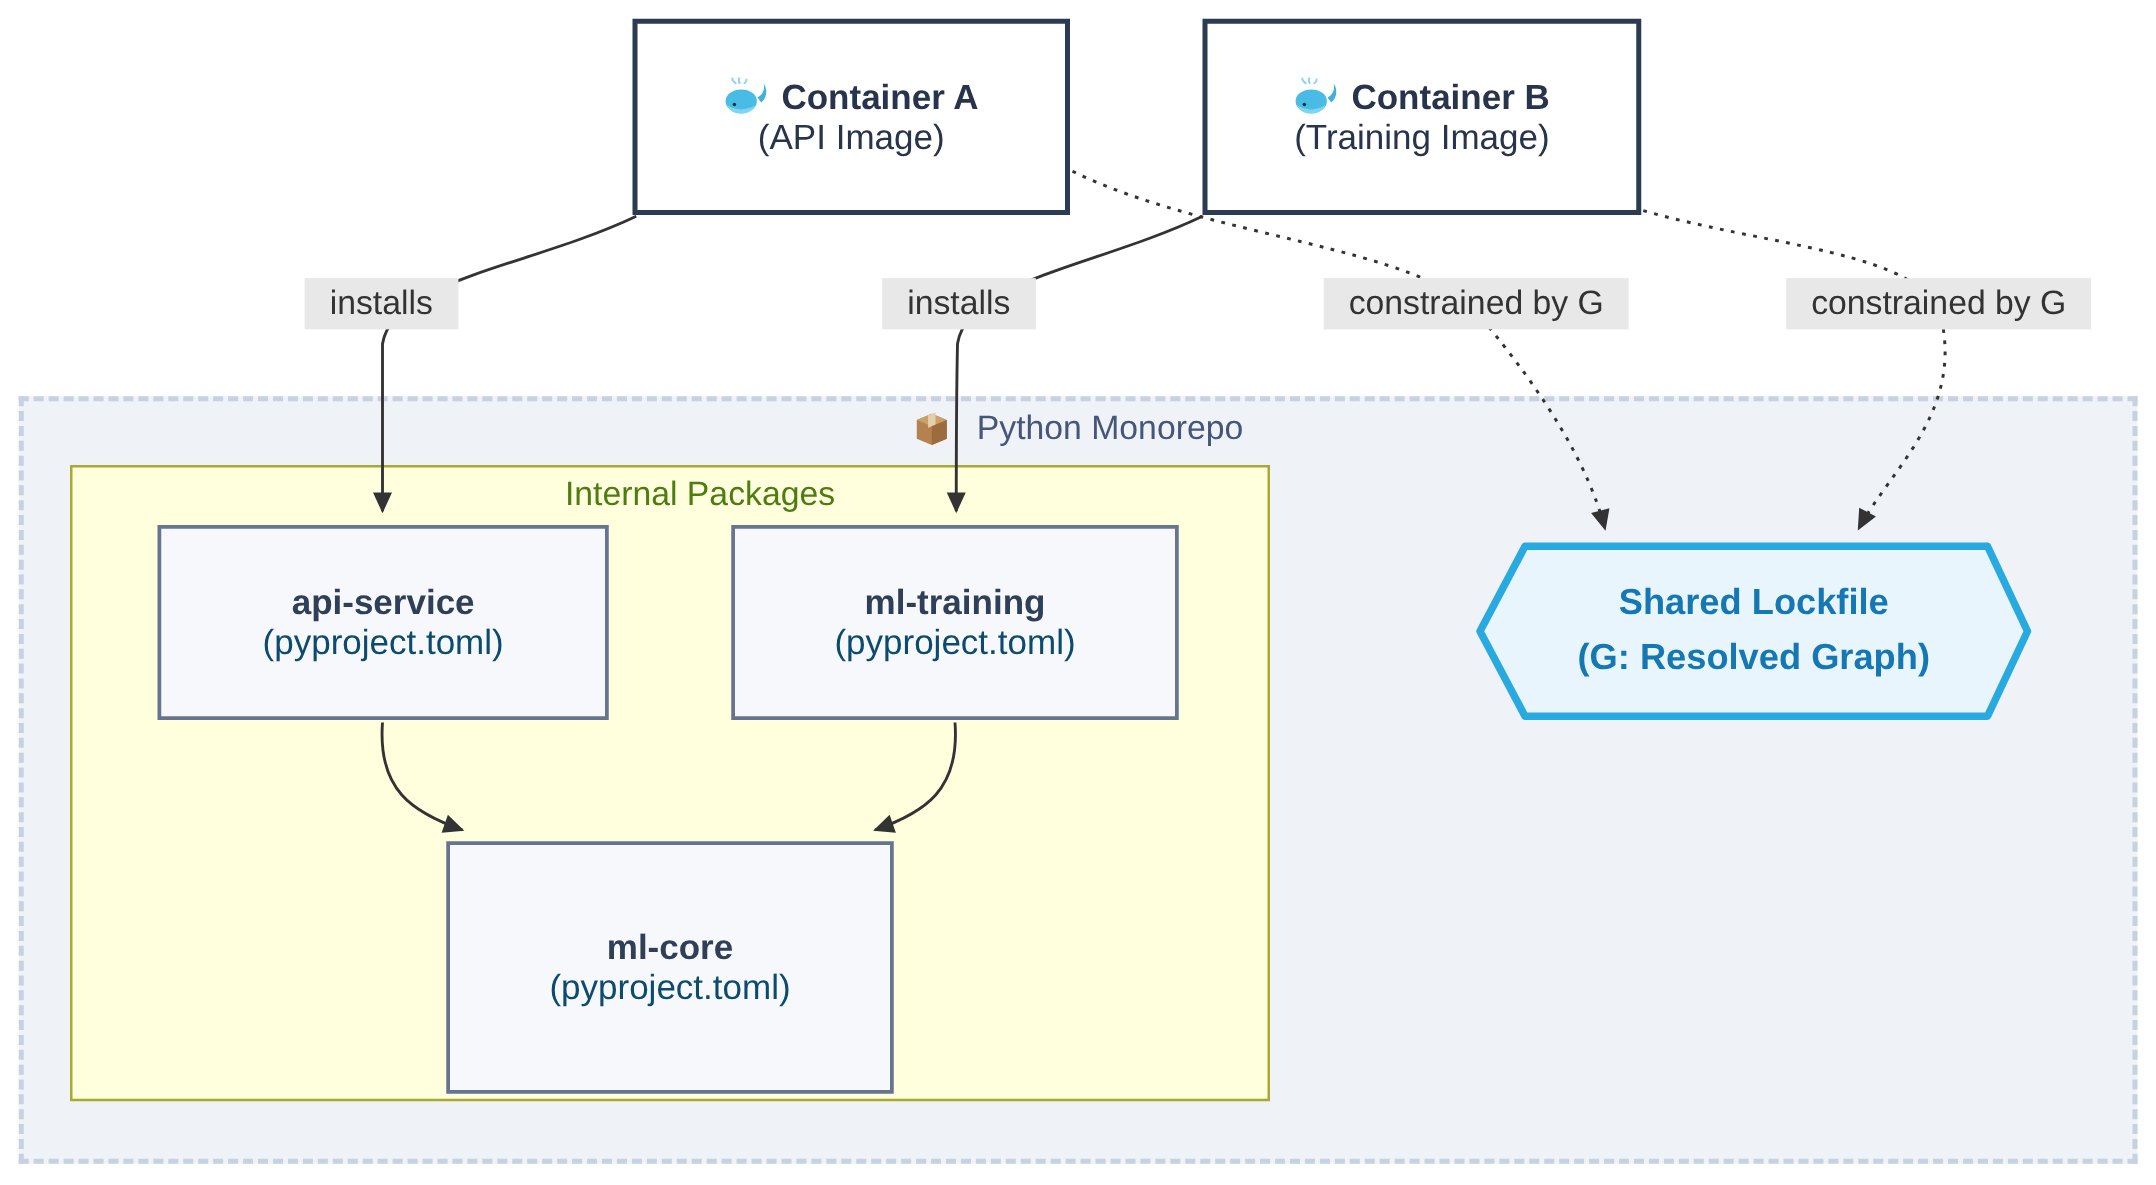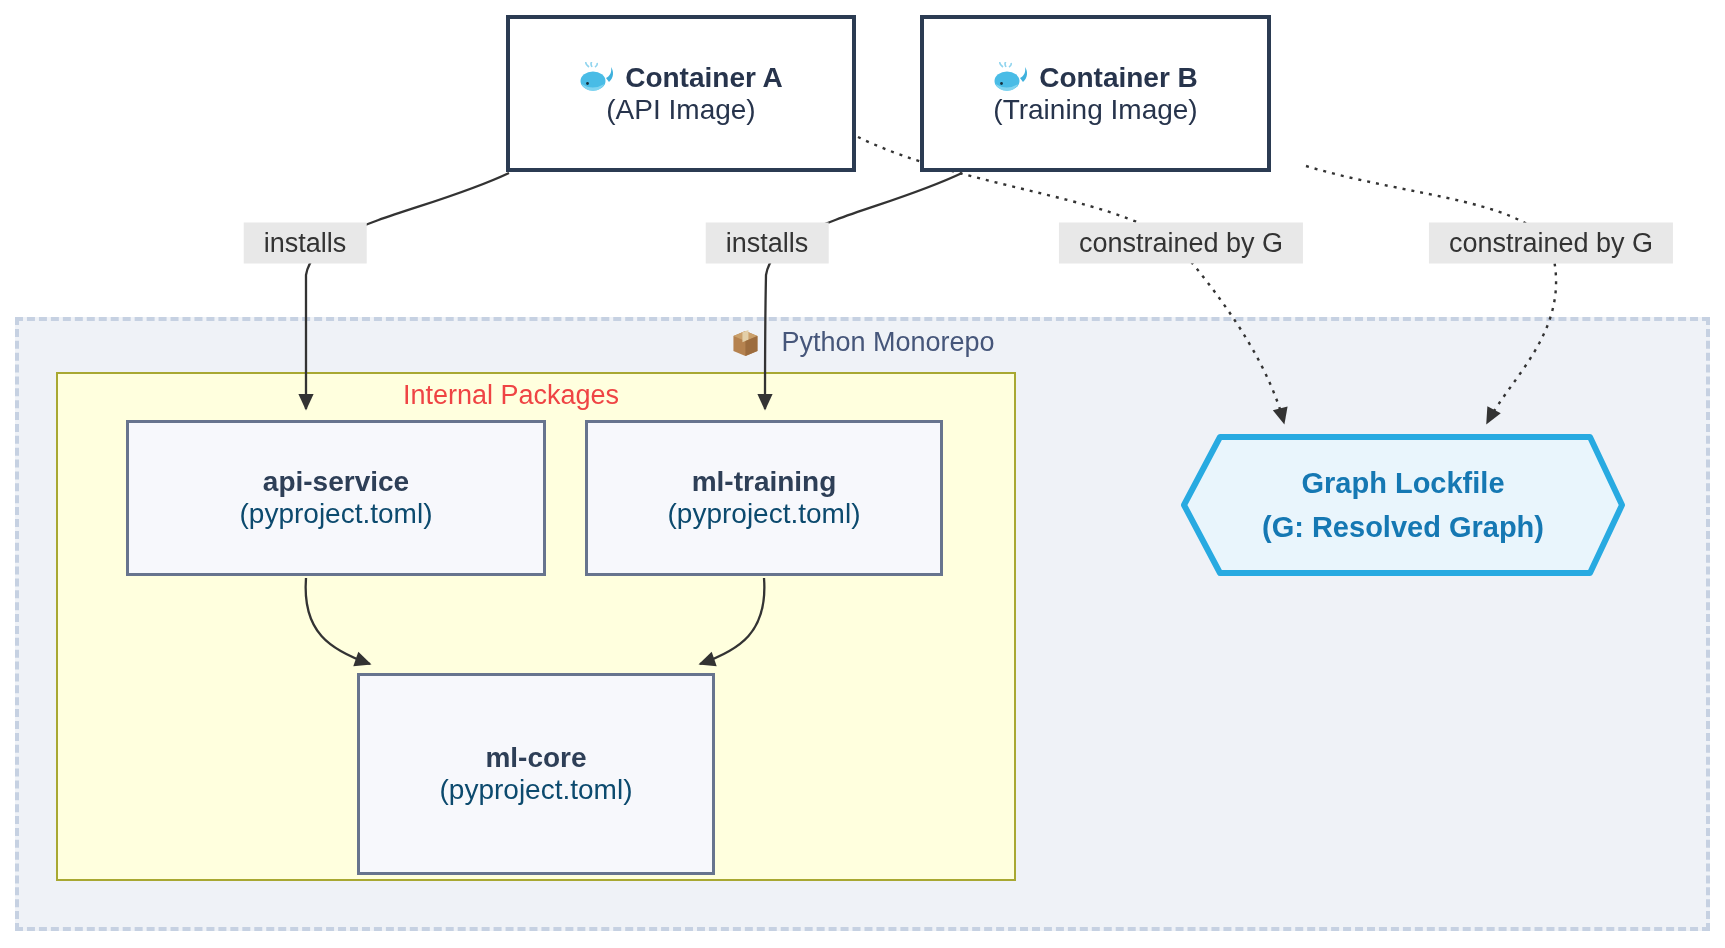--- a/index.html
+++ b/index.html
@@ -6,33 +6,33 @@
   #canvas{position:relative;width:1725px;height:948px;background:#ffffff;overflow:hidden;
           font-family:"Liberation Sans",sans-serif;color:#333;}
   .abs{position:absolute;}
   
   #monorepo{left:15px;top:317px;width:1695px;height:614px;background:#eff2f7;
             border:4px dashed #c6d1e2;box-sizing:border-box;}
   #internal{left:56px;top:372px;width:960px;height:509px;background:#ffffde;
             border:2px solid #a8a832;box-sizing:border-box;}
   .cluster-label{font-size:27px;white-space:nowrap;display:flex;align-items:center;gap:20px;}
   #monorepo-label{left:862px;top:326px;transform:translateX(-50%);color:#46567a;}
-  #internal-label{left:511px;top:380px;transform:translateX(-50%);color:#ef4444;}
+  #internal-label{left:560px;top:380px;transform:translateX(-50%);color:#4d7c0f;}
   
   .node{display:flex;flex-direction:column;align-items:center;justify-content:center;
         box-sizing:border-box;text-align:center;}
   .node .title{font-weight:bold;font-size:28px;color:#2e3f57;white-space:nowrap;
                display:flex;align-items:center;gap:10px;}
   .node .subtitle{font-size:28px;color:#0c4a6e;white-space:nowrap;}
   .container-node{background:#ffffff;border:4px solid #2b3b52;}
   .container-node .title,.container-node .subtitle{color:#27344c;}
   #node-a{left:506px;top:15px;width:350px;height:157px;}
-  #node-b{left:920px;top:15px;width:351px;height:157px;}
+  #node-b{left:962px;top:15px;width:351px;height:157px;}
   .pkg-node{background:#f7f8fc;border:3px solid #67748e;}
-  #node-api{left:126px;top:420px;width:420px;height:156px;}
+  #node-api{left:126px;top:420px;width:361px;height:156px;}
   #node-train{left:585px;top:420px;width:358px;height:156px;}
   #node-core{left:357px;top:673px;width:358px;height:202px;}
   
   #hex-text{left:1403px;top:505px;transform:translate(-50%,-50%);
             display:flex;flex-direction:column;align-items:center;gap:11px;}
   #hex-text .title,#hex-text .subtitle{font-weight:bold;font-size:29px;color:#1578b3;white-space:nowrap;}
   
   .edge-label{transform:translate(-50%,-50%);background:#e8e8e8;color:#333;
               font-size:27px;padding:5px 20px;white-space:nowrap;}
   
@@ -125,21 +125,21 @@
     <div class="title">ml-training</div>
     <div class="subtitle">(pyproject.toml)</div>
   </div>
 
   <div class="abs node pkg-node" id="node-core">
     <div class="title">ml-core</div>
     <div class="subtitle">(pyproject.toml)</div>
   </div>
 
   <div class="abs" id="hex-text">
-    <div class="title">Graph Lockfile</div>
+    <div class="title">Shared Lockfile</div>
     <div class="subtitle">(G: Resolved Graph)</div>
   </div>
 
   <div class="abs edge-label" style="left:305px;top:243px;">installs</div>
   <div class="abs edge-label" style="left:767px;top:243px;">installs</div>
   <div class="abs edge-label" style="left:1181px;top:243px;">constrained by G</div>
   <div class="abs edge-label" style="left:1551px;top:243px;">constrained by G</div>
 
 </div>
 

